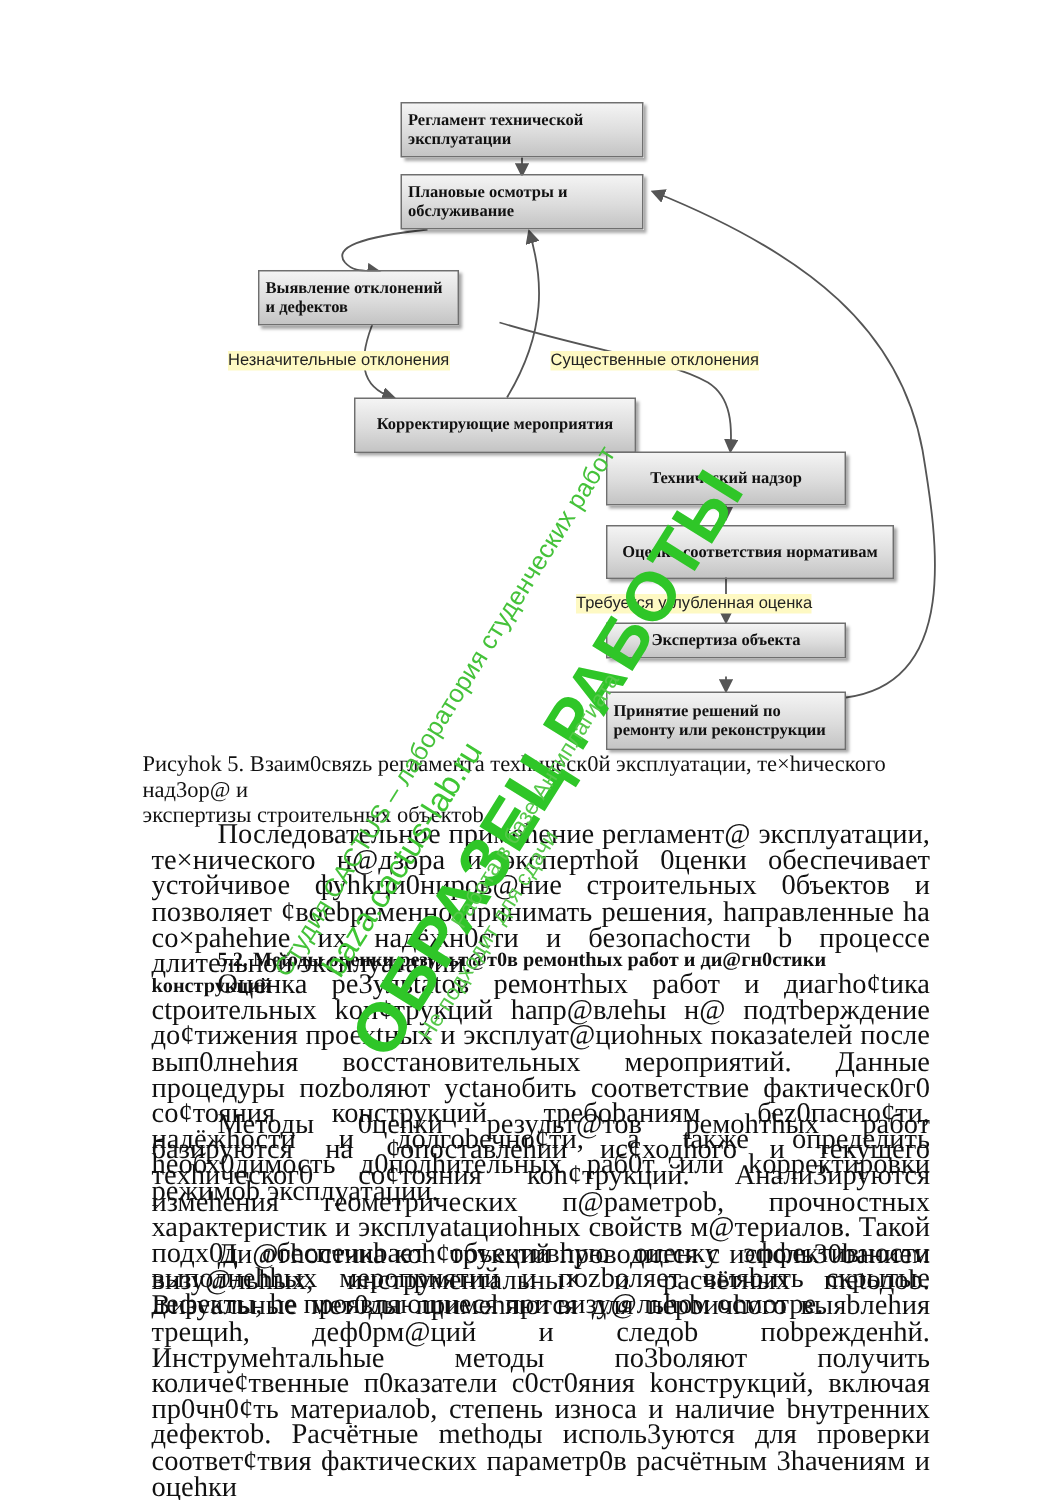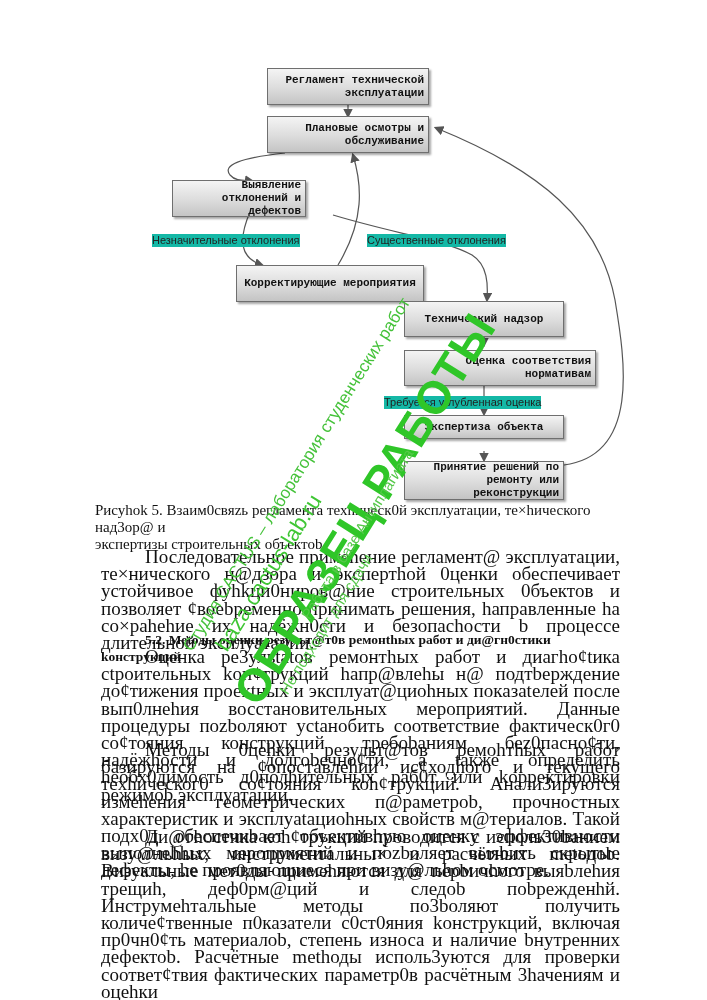--- a/index.html
+++ b/index.html
@@ -6,27 +6,27 @@
   body { width: 707px; height: 1000px; position: relative; overflow: hidden; font-family: "Liberation Serif", serif; color: #111; }
   .page { position: absolute; left: 0; top: 0; width: 707px; height: 1000px; background: #fff; }
 
   
   .diagram { position: absolute; left: 0; top: 0; width: 707px; height: 500px; }
   .box {
     position: absolute; box-sizing: border-box;
     border: 1px solid #6f6f6f;
     background: linear-gradient(to bottom, #f4f4f4 0%, #dcdcdc 55%, #c4c4c4 100%);
     box-shadow: 2px 2px 2px rgba(0,0,0,0.35);
-    display: flex; align-items: center; justify-content: center; text-align: right;
-    font-family: Liberation Mono, monospace; font-weight: bold; font-size: 11px; line-height: 13px; color: #111;
+    display: flex; align-items: center; justify-content: center; text-align: left;
+    font-family: Liberation Serif, serif; font-weight: bold; font-size: 11px; line-height: 13px; color: #111;
     padding: 0 4px;
   }
   .edge-label {
     position: absolute; font-family: "Liberation Sans", sans-serif; font-size: 11px; color: #222; white-space: nowrap;
-    background: #14b8a6; line-height: 13px;
+    background: #fef9c3; line-height: 13px;
   }
   svg.arrows { position: absolute; left: 0; top: 0; width: 707px; height: 500px; }
 
   
   .caption { position: absolute; left: 95px; width: 530px; top: 502px; text-align: left; font-size: 15px; line-height: 17px; }
   .para { position: absolute; left: 101px; width: 519px; font-size: 19px; line-height: 17.2px; text-align: justify; text-indent: 44px; margin: 0; }
   .heading { position: absolute; left: 101px; width: 519px; top: 631px; font-size: 13.5px; line-height: 17px; font-weight: bold; text-indent: 44px; margin: 0; }
   .p1 { top: 548px; }
   .p2 { top: 648px; }
   .p3 { top: 741px; }

